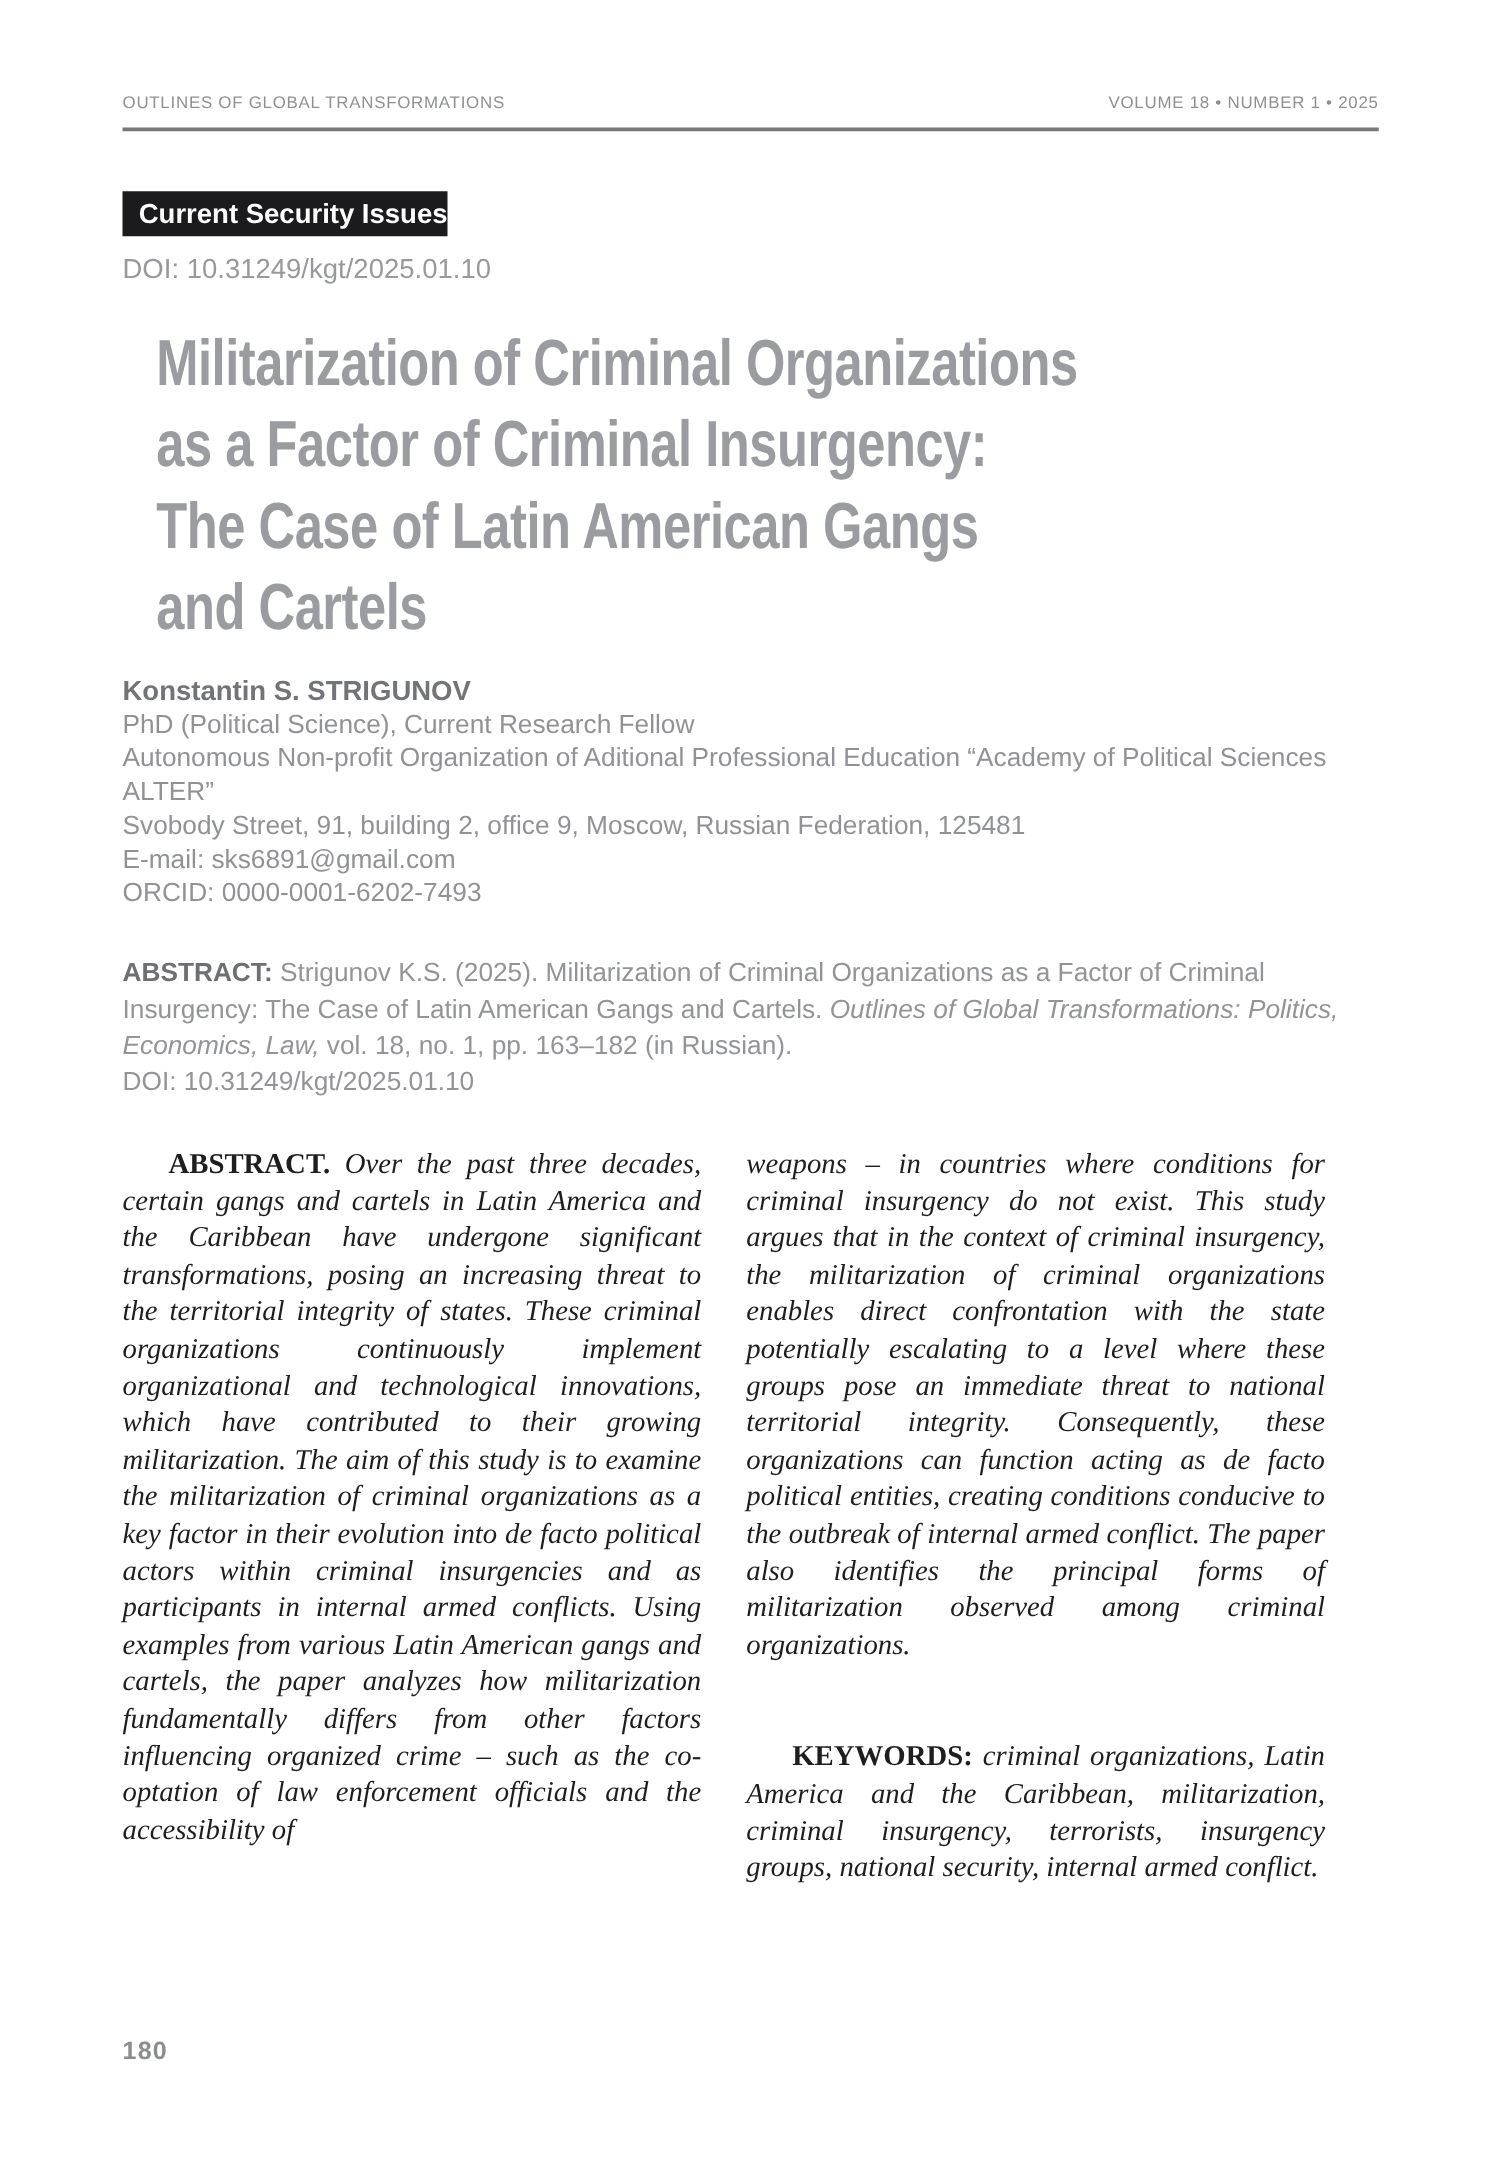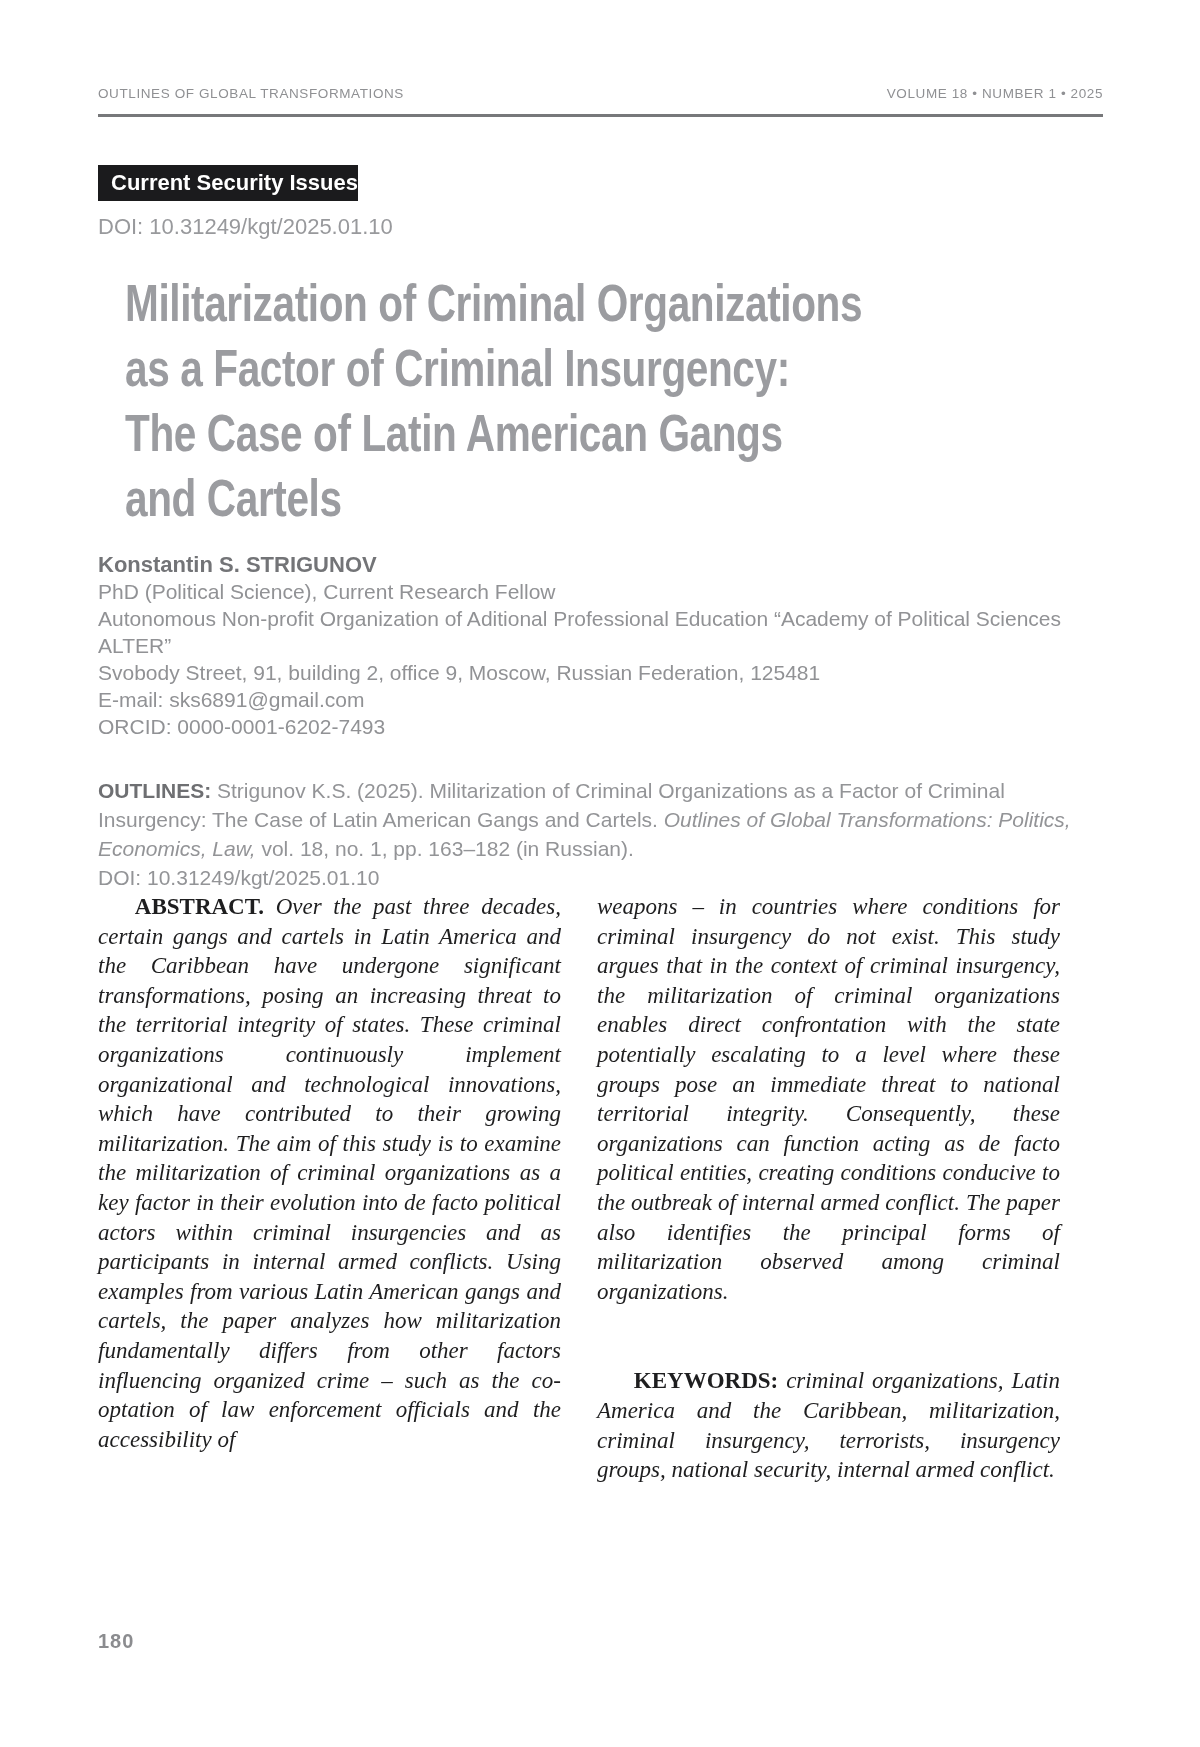--- a/index.html
+++ b/index.html
@@ -10,21 +10,21 @@
   body {
     width: 1200px;
     height: 1747px;
     position: relative;
     overflow: hidden;
     font-family: "Liberation Sans", sans-serif;
   }
   .page-content {
     position: absolute;
     left: 98px;
-    top: 12px;
+    top: 0;
     width: 1005px;
   }
   
   .running-header {
     display: flex;
     justify-content: space-between;
     align-items: flex-end;
     padding-top: 74px;
     font-size: 13.5px;
     letter-spacing: 0.6px;
@@ -90,20 +90,21 @@
   }
   .citation-label {
     font-weight: bold;
     color: #6e6f72;
   }
   .citation-journal {
     font-style: italic;
   }
   
   .abstract-area {
+    margin-top: 36px;
     display: flex;
     gap: 36px;
     width: 966px;
     font-family: "Liberation Serif", serif;
     font-size: 23px;
     line-height: 29.6px;
     color: #1e1e1f;
   }
   .abstract-col {
     width: 463px;
@@ -162,21 +163,21 @@
   <div class="author-block">
     <div class="author-name">Konstantin S. STRIGUNOV</div>
     <div>PhD (Political Science), Current Research Fellow</div>
     <div>Autonomous Non-profit Organization of Aditional Professional Education “Academy of Political Sciences ALTER”</div>
     <div>Svobody Street, 91, building 2, office 9, Moscow, Russian Federation, 125481</div>
     <div>E-mail: sks6891@gmail.com</div>
     <div>ORCID: 0000-0001-6202-7493</div>
   </div>
 
   <div class="citation-block">
-    <div><span class="citation-label">OUTLINES:</span><span> Strigunov K.S. (2025). Militarization of Criminal Organizations as a Factor of Criminal Insurgency: The Case of Latin American Gangs and Cartels. </span><span class="citation-journal">Outlines of Global Transformations: Politics, Economics, Law,</span><span> vol. 18, no. 1, pp. 163–182 (in Russian).</span></div>
+    <div><span class="citation-label">ABSTRACT:</span><span> Strigunov K.S. (2025). Militarization of Criminal Organizations as a Factor of Criminal Insurgency: The Case of Latin American Gangs and Cartels. </span><span class="citation-journal">Outlines of Global Transformations: Politics, Economics, Law,</span><span> vol. 18, no. 1, pp. 163–182 (in Russian).</span></div>
     <div>DOI: 10.31249/kgt/2025.01.10</div>
   </div>
 
   <div class="abstract-area">
     <div class="abstract-col">
       <p class="para-indent"><span class="para-label">ABSTRACT.</span><span> Over the past three decades, certain gangs and cartels in Latin America and the Caribbean have undergone significant transformations, posing an increasing threat to the territorial integrity of states. These criminal organizations continuously implement organizational and technological innovations, which have contributed to their growing militarization. The aim of this study is to examine the militarization of criminal organizations as a key factor in their evolution into de facto political actors within criminal insurgencies and as participants in internal armed conflicts. Using examples from various Latin American gangs and cartels, the paper analyzes how militarization fundamentally differs from other factors influencing organized crime – such as the co-optation of law enforcement officials and the accessibility of</span></p>
     </div>
     <div class="abstract-col">
       <p>weapons – in countries where conditions for criminal insurgency do not exist. This study argues that in the context of criminal insurgency, the militarization of criminal organizations enables direct confrontation with the state potentially escalating to a level where these groups pose an immediate threat to national territorial integrity. Consequently, these organizations can function acting as de facto political entities, creating conditions conducive to the outbreak of internal armed conflict. The paper also identifies the principal forms of militarization observed among criminal organizations.</p>
       <p class="para-indent keywords-para"><span class="para-label">KEYWORDS:</span><span> criminal organizations, Latin America and the Caribbean, militarization, criminal insurgency, terrorists, insurgency groups, national security, internal armed conflict.</span></p>

